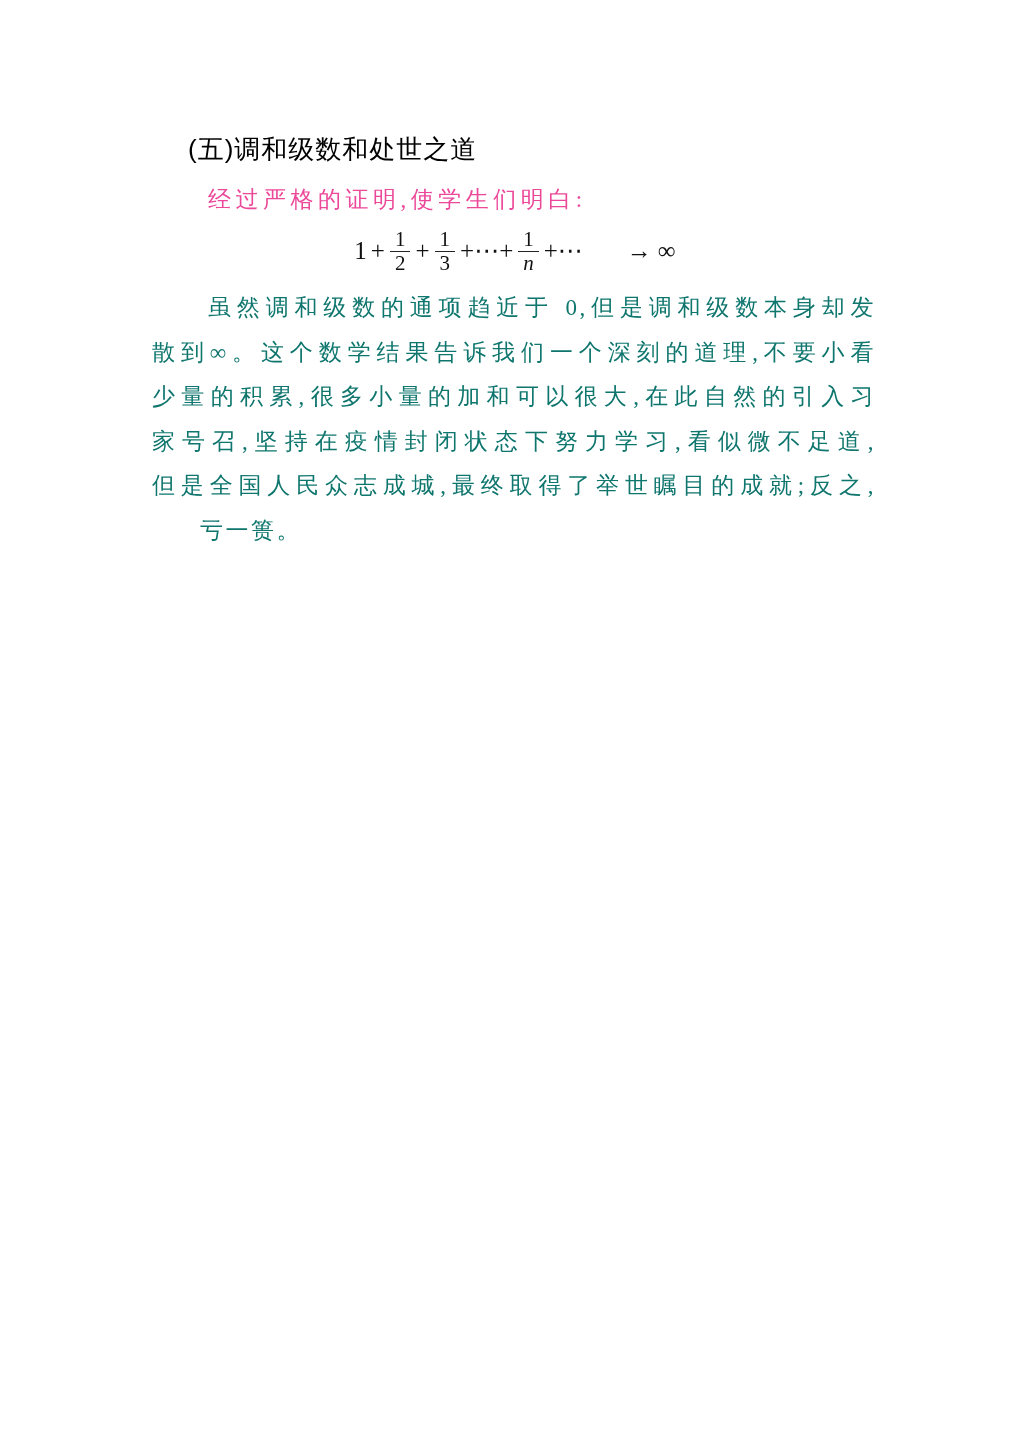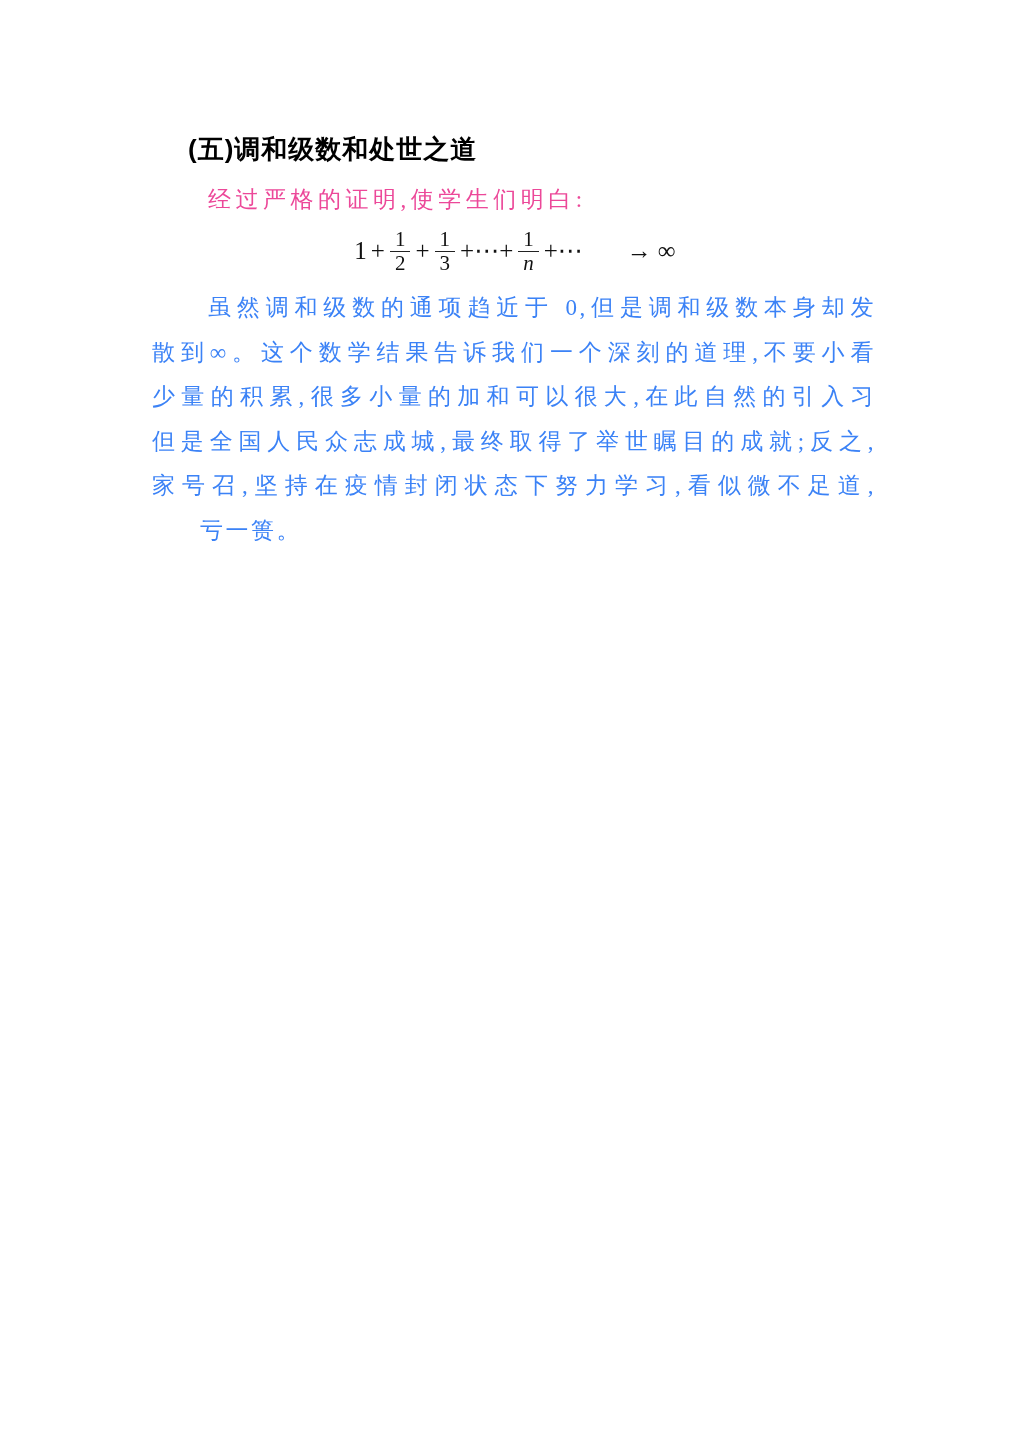--- a/index.html
+++ b/index.html
@@ -16,21 +16,21 @@
   .content {
     position: absolute;
     left: 152px;
     top: 0;
     width: 724px;
   }
   .heading {
     margin-top: 130px;
     margin-left: 36px;
     font-family: "Liberation Sans", sans-serif;
-    font-weight: bold;
+    font-weight: normal;
     font-size: 26px;
     line-height: 38px;
     letter-spacing: 1px;
     color: #000000;
   }
   .intro {
     margin-top: 10px;
     font-size: 23px;
     line-height: 44px;
     letter-spacing: 4.5px;
@@ -60,21 +60,21 @@
   .frac .num { display: block; line-height: 23px; padding: 0 5px; }
   .frac .den { display: block; line-height: 23px; padding: 0 5px; border-top: 1.5px solid #222222; }
   .it { font-style: italic; }
   .limit { margin-left: 42px; }
   .limit .inf { margin-left: 6px; }
   .para {
     margin-top: 8px;
     font-size: 23px;
     line-height: 44.5px;
     letter-spacing: 2.5px;
-    color: #3b82f6;
+    color: #0f766e;
   }
   .pline {
     height: 44.5px;
     white-space: nowrap;
     text-align: justify;
     text-align-last: justify;
     text-justify: inter-character;
   }
   .pline.first { text-indent: 56px; }
   .pline.last { text-align-last: left; margin-left: 48px; }
@@ -90,19 +90,19 @@
     <p class="intro">经过严格的证明,使学生们明白:</p>
 
     <div class="formula">
       <span class="op">1</span><span class="op">+</span><span class="frac"><span class="num">1</span><span class="den">2</span></span><span class="op">+</span><span class="frac"><span class="num">1</span><span class="den">3</span></span><span class="op">+⋯+</span><span class="frac"><span class="num">1</span><span class="den it">n</span></span><span class="op">+⋯</span><span class="limit"><span>→</span><span class="inf">∞</span></span>
     </div>
 
     <div class="para">
       <div class="pline first">虽然调和级数的通项趋近于 0,但是调和级数本身却发</div>
       <div class="pline">散到∞。这个数学结果告诉我们一个深刻的道理,不要小看</div>
       <div class="pline">少量的积累,很多小量的加和可以很大,在此自然的引入习</div>
+      <div class="pline">家号召,坚持在疫情封闭状态下努力学习,看似微不足道,</div>
       <div class="pline">但是全国人民众志成城,最终取得了举世瞩目的成就;反之,</div>
-      <div class="pline">家号召,坚持在疫情封闭状态下努力学习,看似微不足道,</div>
       <div class="pline last">亏一篑。</div>
     </div>
 
   </div>
 </div>
 
 </body></html>

